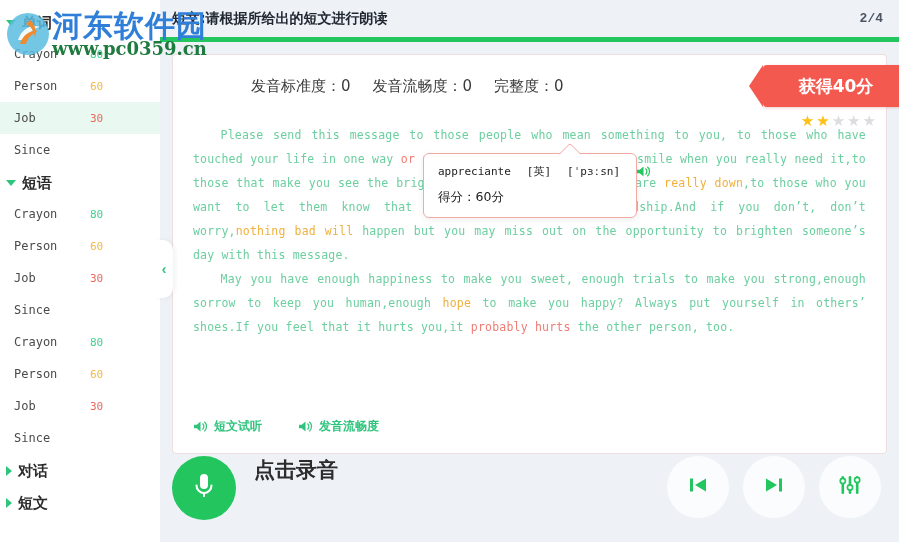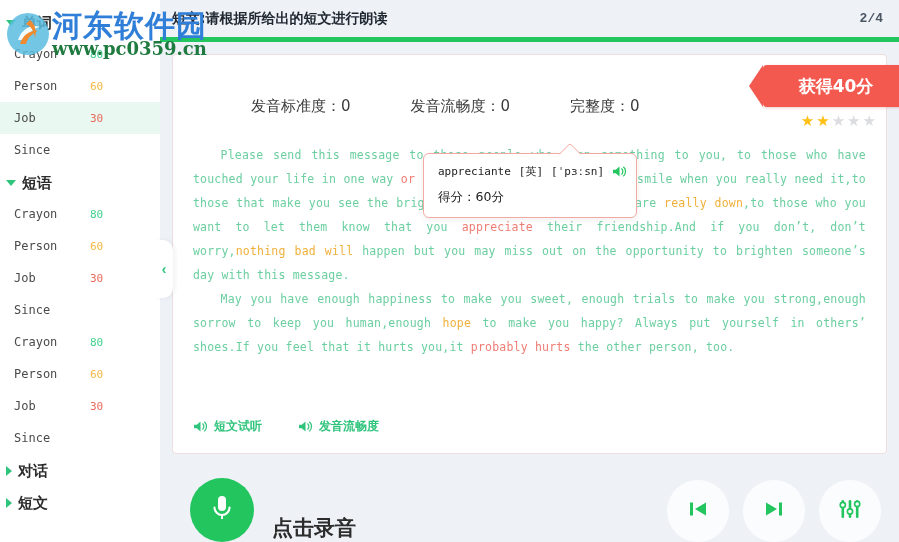--- a/index.html
+++ b/index.html
@@ -140,22 +140,21 @@
     border-radius: 4px;
     height: 400px;
     padding: 0 16px;
     overflow: visible;
   }
   .score-row {
     display: flex;
     align-items: center;
     height: 62px;
     padding-left: 62px;
-    gap: 60px;
-    margin-top: 20px;
+    gap: 22px;
   }
   .score-item {
     font-size: 15px;
     color: #3a3a3a;
     font-family: "DejaVu Sans", sans-serif;
     white-space: nowrap;
   }
 
   
   .ribbon {
@@ -231,21 +230,21 @@
     width: 15px; height: 15px;
     background: #ffffff;
     border-left: 1px solid #f3a9a3;
     border-top: 1px solid #f3a9a3;
     transform: rotate(45deg);
     border-radius: 3px 0 0 0;
   }
   .tt-line1 {
     display: flex;
     align-items: center;
-    gap: 8px;
+    gap: 16px;
     font-family: "DejaVu Sans Mono", monospace;
     font-size: 11px;
     color: #222;
     white-space: nowrap;
   }
   .tt-line2 {
     margin-top: 10px;
     font-family: "DejaVu Sans", sans-serif;
     font-size: 12.5px;
     color: #222;
@@ -273,22 +272,22 @@
     font-family: "DejaVu Sans", sans-serif;
     cursor: pointer;
   }
 
   
   .footer {
     flex: 0 0 86px;
     height: 86px;
     position: relative;
     display: flex;
-    align-items: flex-end;
-    padding: 0 18px 0 30px;
+    align-items: flex-start;
+    padding: 0 18px 0 12px;
   }
   .mic-btn {
     width: 64px; height: 64px;
     border-radius: 50%;
     background: #22c55e;
     display: flex;
     align-items: center;
     justify-content: center;
     flex: 0 0 64px;
     cursor: pointer;

